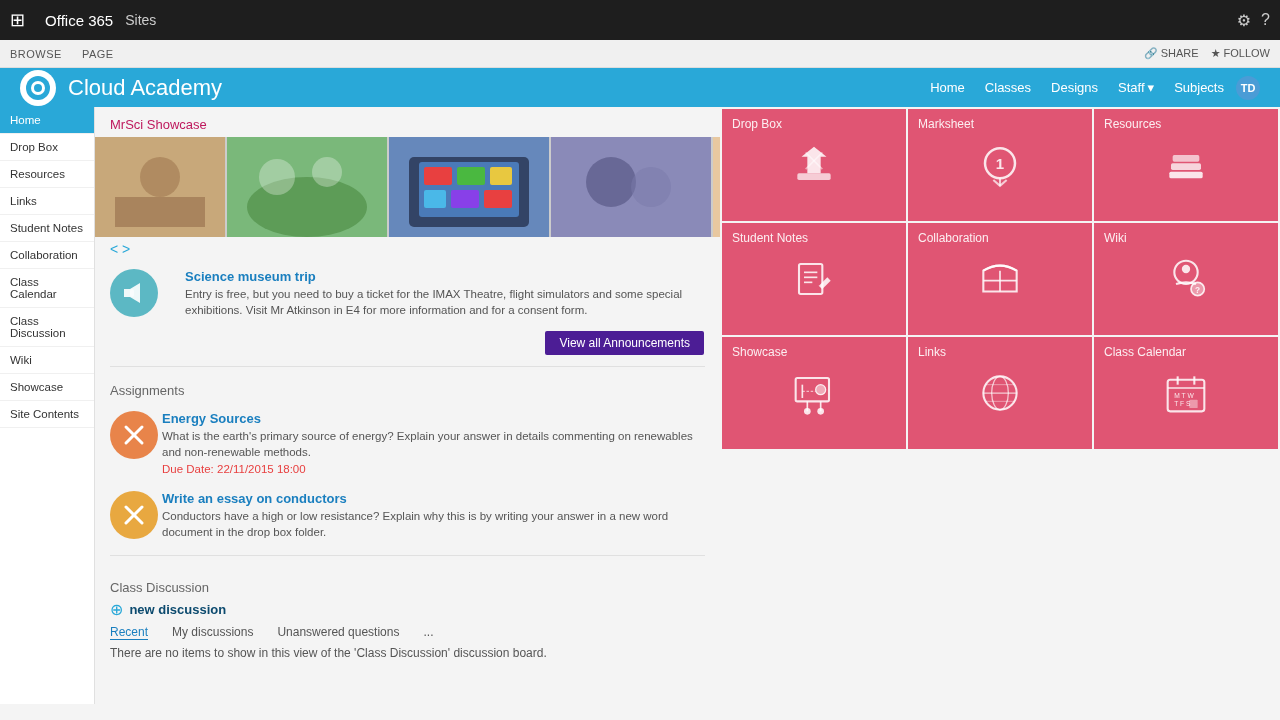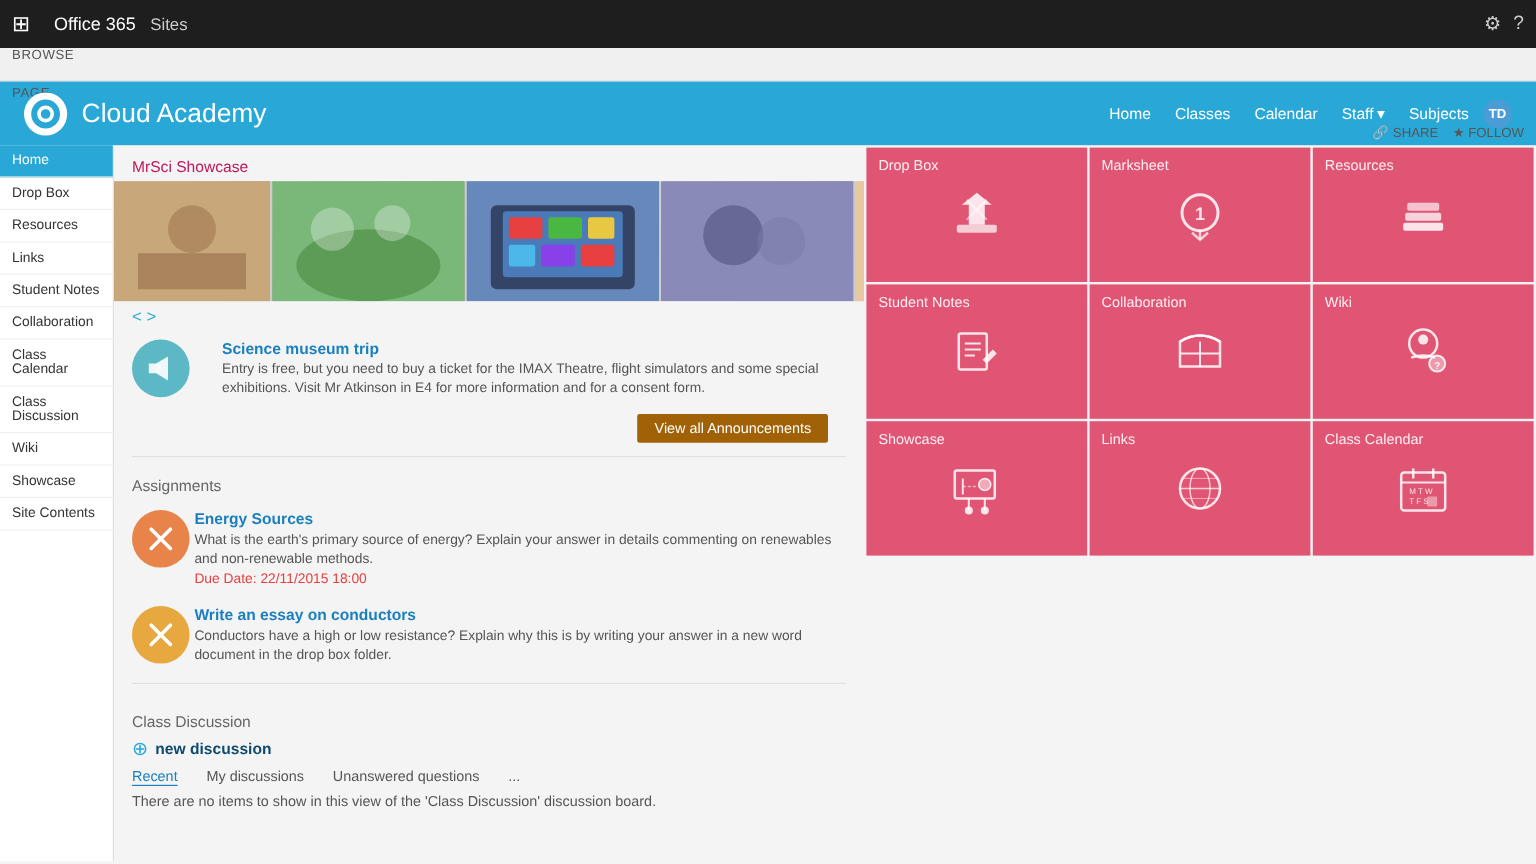--- a/index.html
+++ b/index.html
@@ -20,33 +20,32 @@
     .top-bar-sites { color: #ccc; font-size: 14px; cursor: pointer; }
     .top-bar-right { display: flex; align-items: center; gap: 10px; color: #ccc; font-size: 16px; }
     .top-bar-right span { cursor: pointer; }
 
     
     .ribbon {
       background: #f0f0f0;
       border-bottom: 1px solid #ddd;
       height: 28px;
       display: flex;
-      align-items: flex-start;
+      align-items: center;
       padding: 0 10px;
       gap: 20px;
-      flex-direction: column;
     }
     .ribbon-item { font-size: 11px; color: #555; cursor: pointer; text-transform: uppercase; letter-spacing: 0.5px; }
     .ribbon-right { margin-left: auto; display: flex; gap: 12px; align-items: center; }
     .ribbon-share { font-size: 11px; color: #555; cursor: pointer; }
 
     
     .site-header {
       background: #29a8d8;
-      height: 53px;
+      height: 39px;
       display: flex;
       align-items: center;
       padding: 0 20px;
       justify-content: space-between;
     }
     .site-header-left { display: flex; align-items: center; gap: 12px; }
     .site-logo {
       width: 36px; height: 36px;
       background: #fff;
       border-radius: 50%;
@@ -99,23 +98,23 @@
       background: #5cb8c4;
       display: flex; align-items: center; justify-content: center;
       flex-shrink: 0;
       color: #fff; font-size: 22px;
     }
     .announcement-content {}
     .announcement-title { font-size: 13px; font-weight: 600; color: #1a7fbf; cursor: pointer; }
     .announcement-text { font-size: 11.5px; color: #555; line-height: 1.4; margin-top: 2px; }
     .view-all-btn {
       display: inline-block;
-      margin: 5px 15px;
+      margin: 5px 1px;
       padding: 5px 14px;
-      background: #a16207;
+      background: #4c1d95;
       color: #fff;
       font-size: 12px;
       cursor: pointer;
       border: none;
       border-radius: 2px;
       text-align: right;
     }
 
     
     .assignment-item { display: flex; align-items: flex-start; gap: 4px; padding: 8px 15px; }
@@ -213,21 +212,21 @@
         <circle cx="14" cy="14" r="12" fill="#29a8d8"></circle>
         <circle cx="14" cy="14" r="7" fill="#fff"></circle>
         <circle cx="14" cy="14" r="4" fill="#29a8d8"></circle>
       </svg>
     </div>
     <span class="site-title">Cloud Academy</span>
   </div>
   <div class="site-nav">
     <span class="site-nav-item">Home</span>
     <span class="site-nav-item">Classes</span>
-    <span class="site-nav-item">Calendar</span>
+    <span class="site-nav-item">Designs</span>
     <span class="site-nav-item site-nav-dropdown"><span>Staff</span> ▾</span>
     <span class="site-nav-item">Subjects</span>
     <div class="site-nav-avatar">TD</div>
   </div>
 </div>
 
 <div class="main-layout">
 
   <div class="sidebar">
     <div class="sidebar-item active">Home</div>

